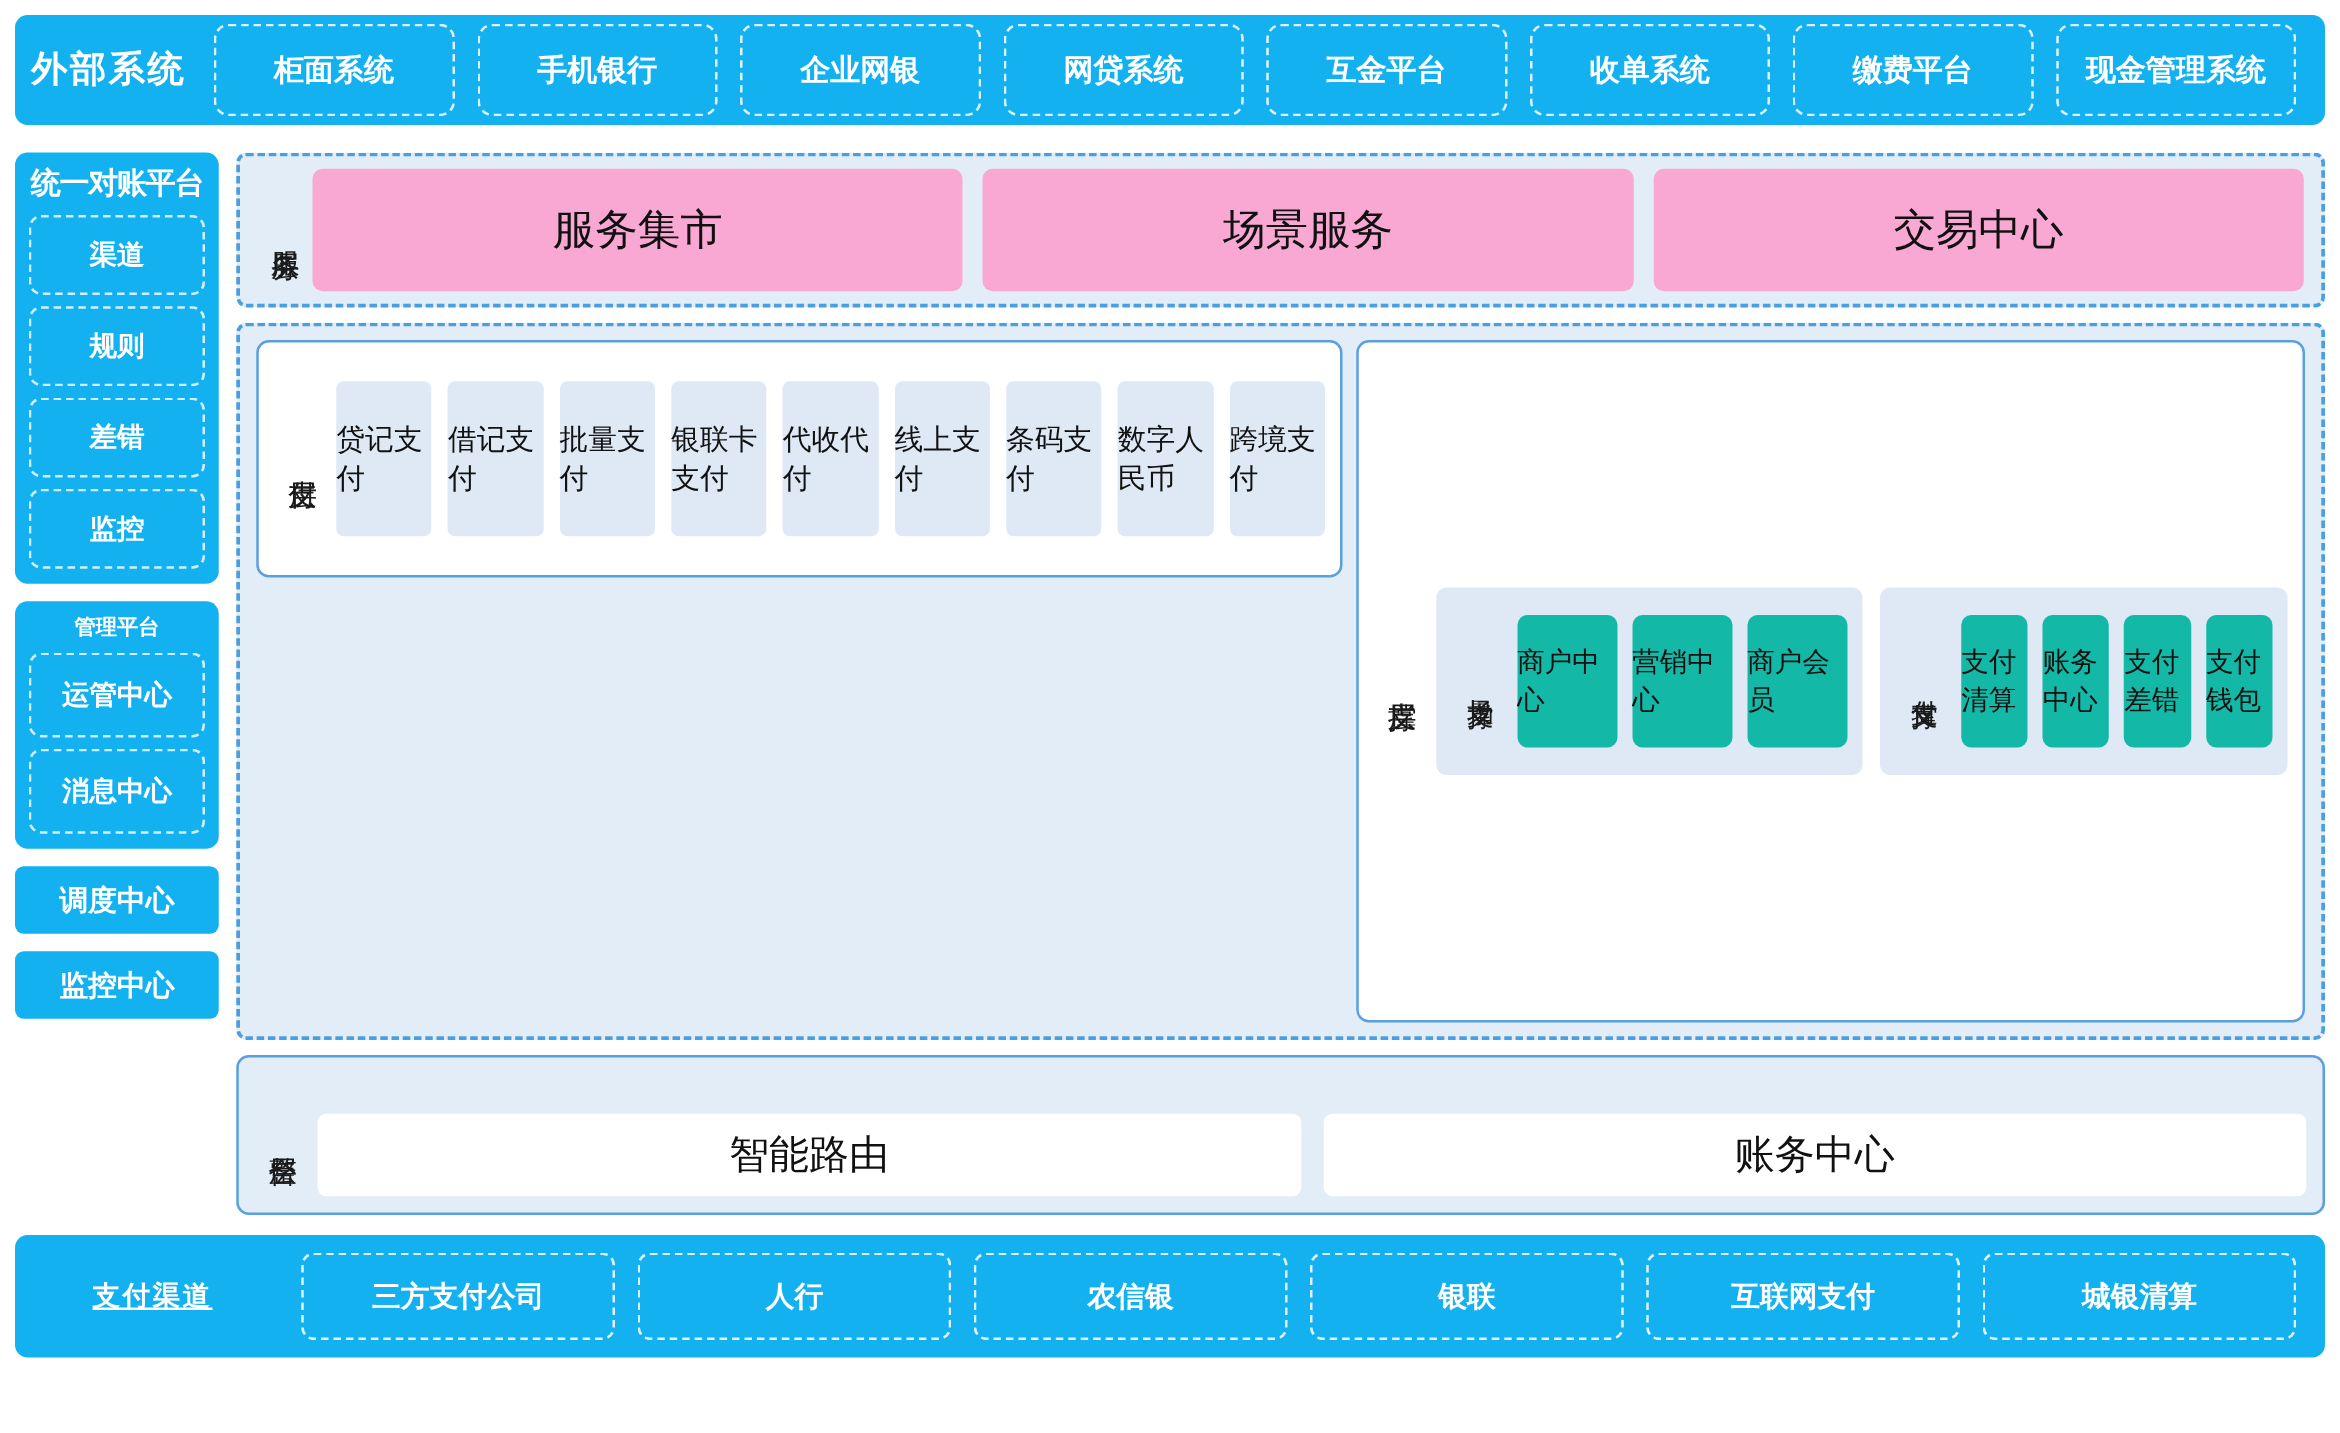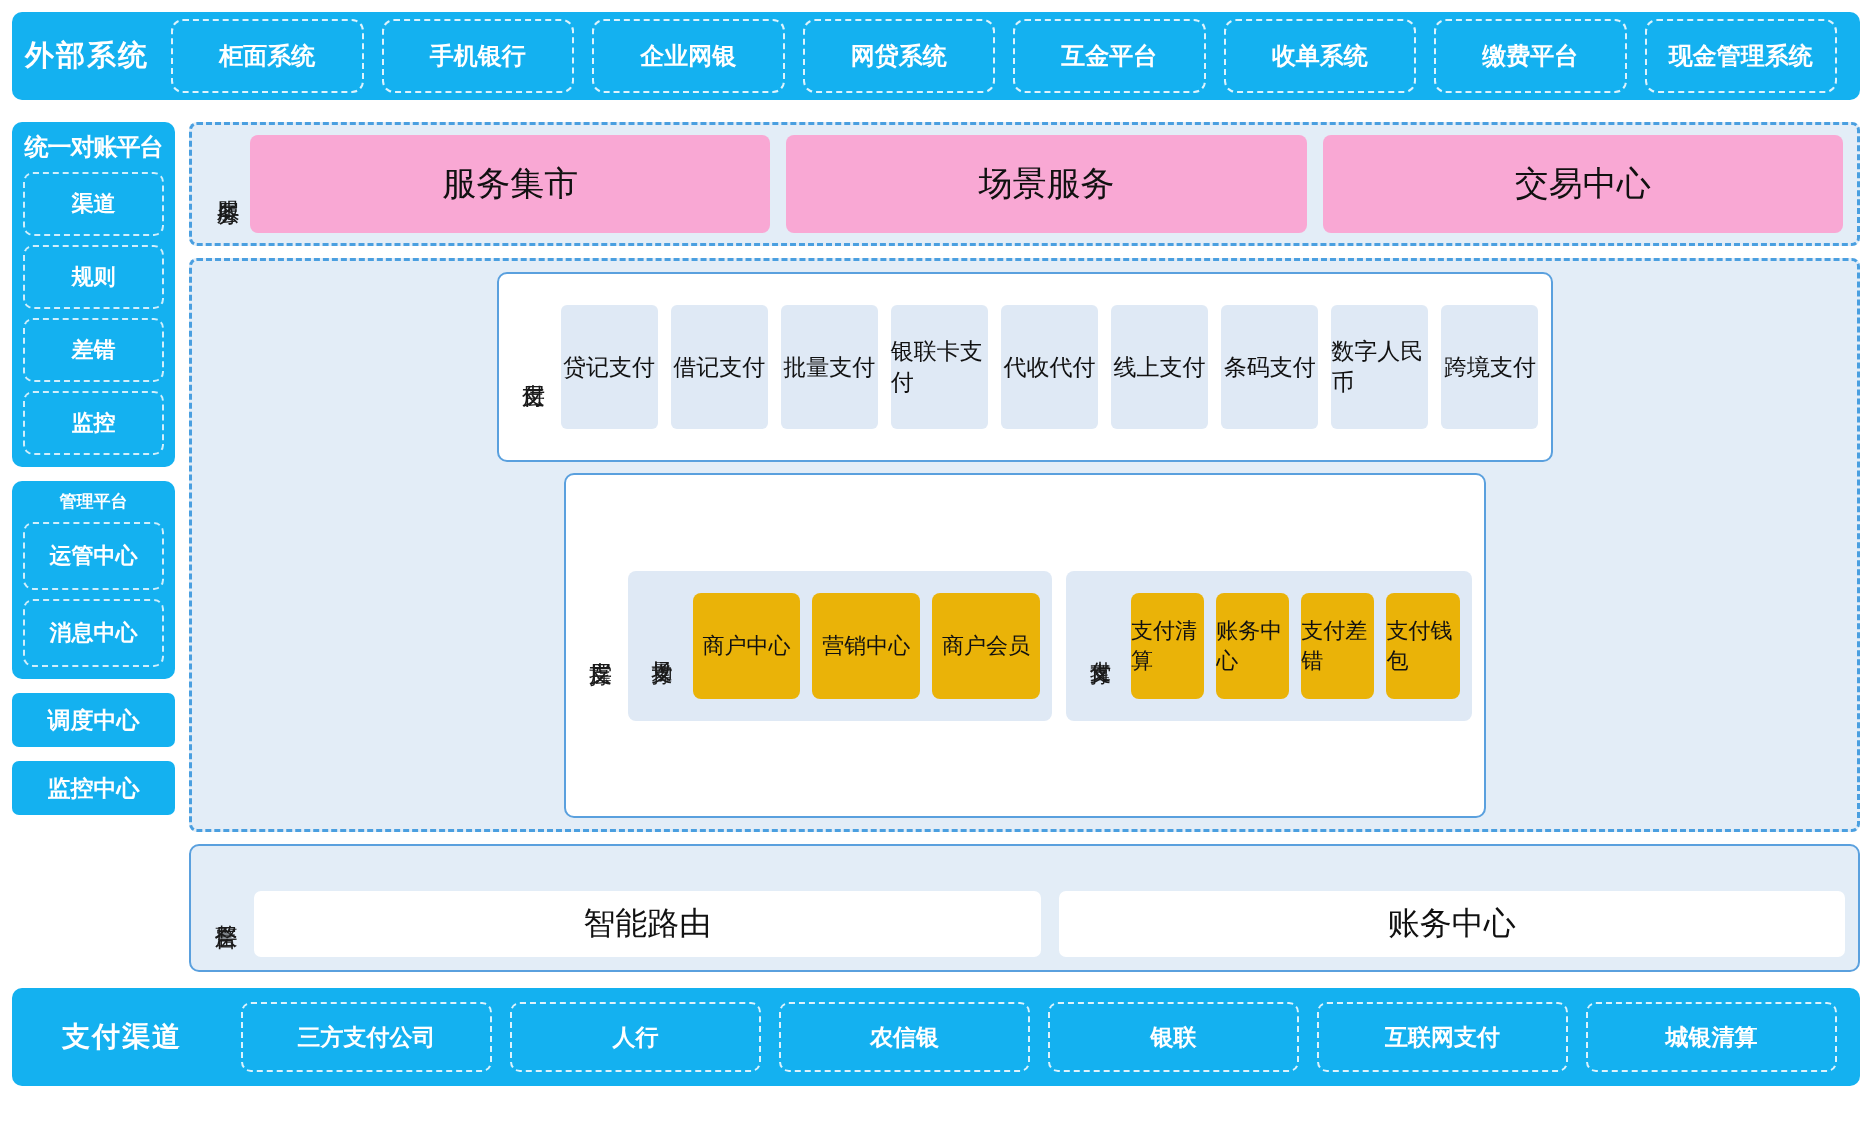--- a/index.html
+++ b/index.html
@@ -95,21 +95,21 @@
   #service-layer .vlabel{width:44px;}
   .svc-row{display:flex;flex:1 1 auto;gap:16px;height:100%;}
   .svc-card{
     flex:1 1 0;background:#f9a8d4;border-radius:8px;
     display:flex;align-items:center;justify-content:center;
     font-size:34px;color:#111;font-weight:400;
   }
 
   
   #pay-support-group{
-    flex:1 1 auto;flex-direction:column;padding:11px 13px;gap:11px;align-items:center;
+    flex:1 1 auto;flex-direction:row;padding:11px 13px;gap:11px;
   }
   .solidbox{
     border:2.5px solid #5aa0de;border-radius:10px;background:#fff;
     display:flex;align-items:center;box-sizing:border-box;
   }
   #pay-layer{height:190px;padding:0 12px;}
   #pay-layer .vlabel{width:46px;}
   .pay-row{display:flex;flex:1 1 auto;gap:13px;height:124px;align-items:stretch;margin-left:4px;}
   .pay-card{
     flex:1 1 0;background:#dfe9f5;border-radius:6px;
@@ -122,39 +122,39 @@
   .sup-wrap{display:flex;flex:1 1 auto;gap:14px;height:150px;margin-left:4px;}
   .sup-group{
     background:#dfe9f5;border-radius:8px;
     display:flex;align-items:center;padding:0 12px;box-sizing:border-box;
   }
   .sup-group .vlabel{width:38px;font-size:21px;}
   #sup-scene{flex:1.05 1 0;}
   #sup-pay{flex:1 1 0;}
   .sup-cards{display:flex;flex:1 1 auto;gap:12px;height:106px;margin-left:7px;}
   .sup-card{
-    flex:1 1 0;background:#eab308;border-radius:8px;
+    flex:1 1 0;background:#14b8a6;border-radius:8px;
     display:flex;align-items:center;justify-content:center;
     font-size:22px;color:#111;
   }
 
   
   #integration-layer{height:128px;padding:0 13px;}
   #integration-layer.solidbox{background:#e3edf7;}
   #integration-layer .vlabel{width:44px;}
   .int-row{display:flex;flex:1 1 auto;gap:18px;height:98px;margin-left:6px;}
   .int-card{
     flex:1 1 0;background:#fff;border-radius:7px;
     display:flex;align-items:center;justify-content:center;
     font-size:32px;color:#111;margin-top:32px;
   }
 
   
   #channel-bar{height:98px;margin-top:16px;padding:0 14px 0 0;}
-  #channel-bar .bar-title{width:220px;font-size:28px;}
+  #channel-bar .bar-title{width:220px;font-size:22px;text-decoration:underline;}
   #channel-bar .dashchip{height:70px;font-size:23px;border-radius:10px;}
 </style>
 </head>
 <body>
 
 <div class="page">
 
   <div class="bluebar" id="external-bar">
     <div class="bar-title">外部系统</div>
     <div class="dashchip">柜面系统</div>

